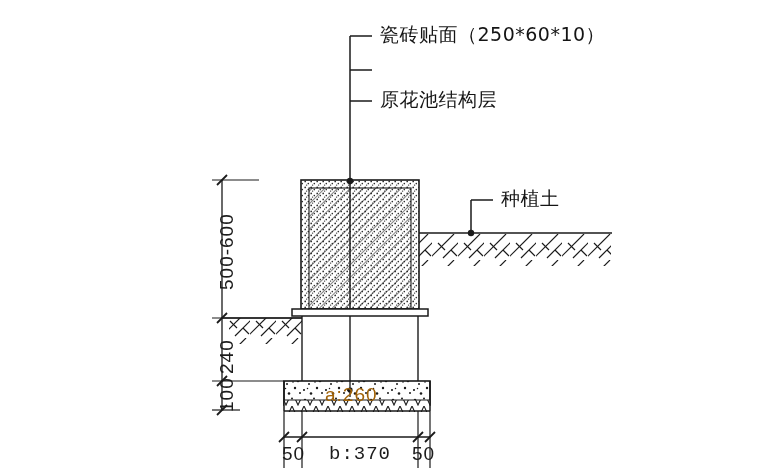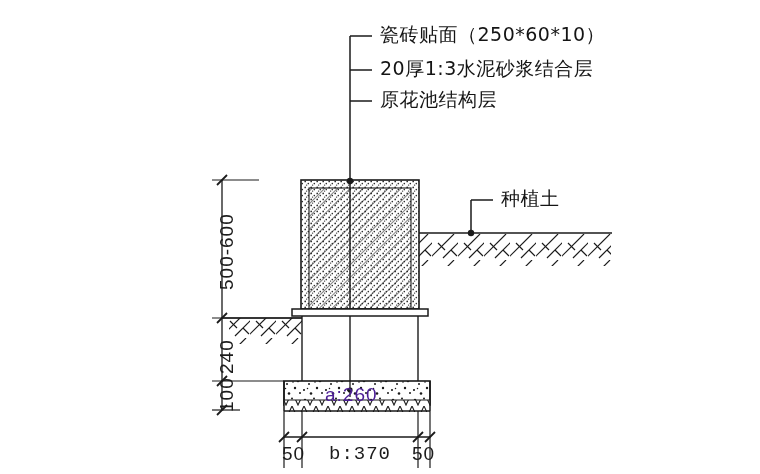--- a/index.html
+++ b/index.html
@@ -51,21 +51,21 @@
     letter-spacing: 1px;
   }
   .dim-vert {
     transform-origin: 0 0;
     transform: rotate(-90deg);
   }
   .dim-inner {
     position: absolute;
     font-family: "Liberation Sans", sans-serif;
     font-size: 19px;
-    color: #4c1d95;
+    color: #a16207;
     white-space: nowrap;
     letter-spacing: 1px;
   }
 </style>
 </head>
 <body>
 
 <div id="drawing-root">
 
   <svg class="cad" viewBox="0 0 760 474">
@@ -202,21 +202,20 @@
 
     <g stroke="#1a1a1a" fill="none">
       <line x1="334" y1="381" x2="334" y2="397" stroke-width="1.3"></line>
       <circle cx="334" cy="390" r="2.6" fill="#1a1a1a" stroke="none"></circle>
     </g>
 
   </svg>
 
   <div class="note note-cjk" style="left:364px; top:25px;">瓷砖贴面（250*60*10）</div>
 
-  <div class="note note-cjk" style="left:364px; top:59px;">20厚1:3水泥砂浆结合层</div>
 
   <div class="note note-cjk" style="left:364px; top:90px;text-align:center;">原花池结构层</div>
 
   <div class="note note-cjk" style="left:485px; top:189px;">种植土</div>
 
   <div class="dim-text dim-vert" style="left:200px; top:290px;">500-600</div>
 
   <div class="dim-text dim-vert" style="left:200px; top:374px;">240</div>
 
   <div class="dim-text dim-vert" style="left:200px; top:412px;">100</div>

